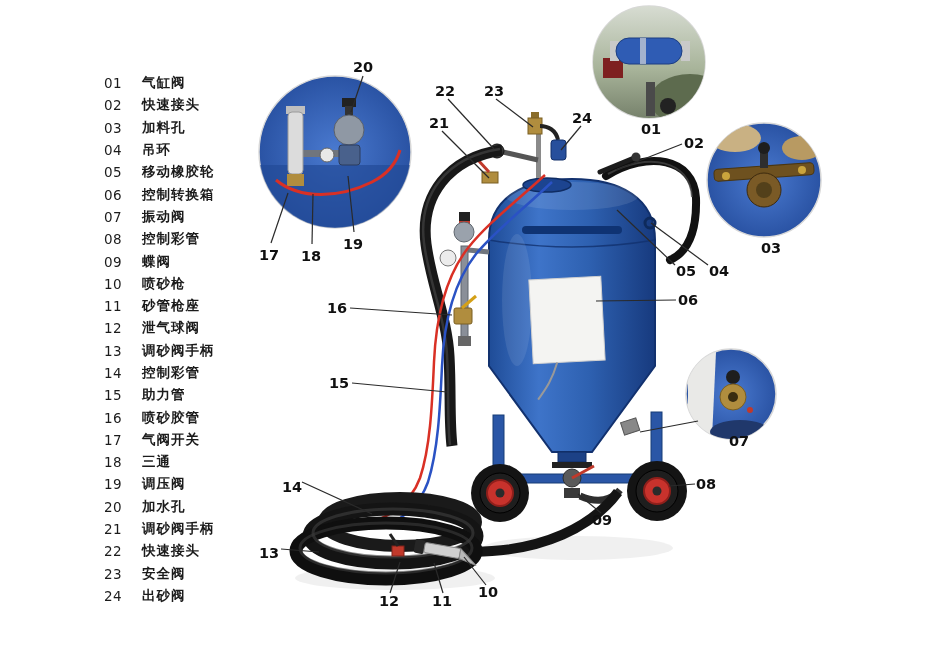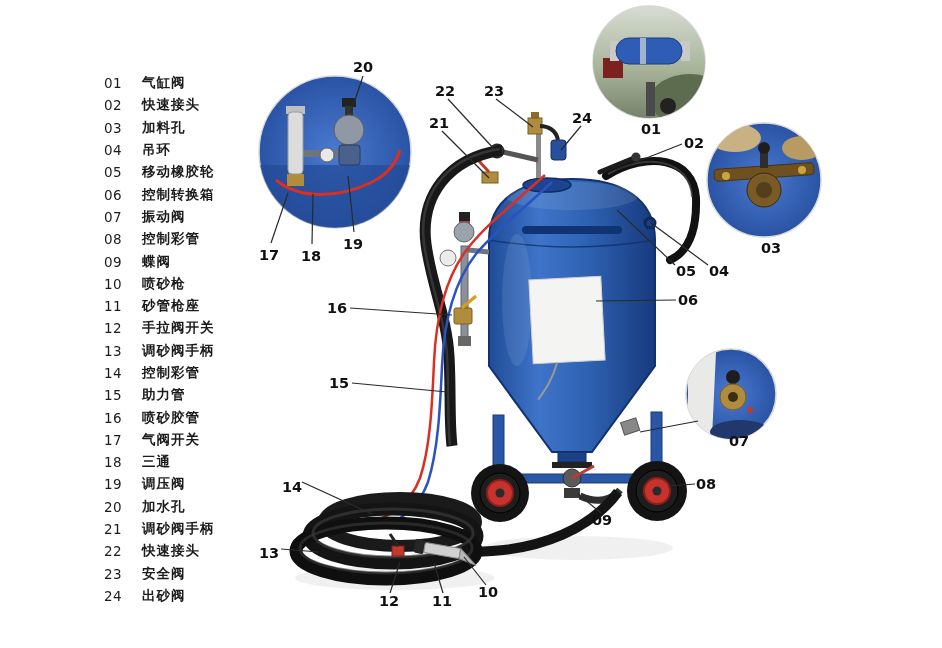--- a/index.html
+++ b/index.html
@@ -57,21 +57,21 @@
     <div class="row">
         <span class="pn">10</span>
         <span class="pt">喷砂枪</span>
       </div>
     <div class="row">
         <span class="pn">11</span>
         <span class="pt">砂管枪座</span>
       </div>
     <div class="row">
         <span class="pn">12</span>
-        <span class="pt">手拉阀开关</span>
+        <span class="pt">泄气球阀</span>
       </div>
     <div class="row">
         <span class="pn">13</span>
         <span class="pt">调砂阀手柄</span>
       </div>
     <div class="row">
         <span class="pn">14</span>
         <span class="pt">控制彩管</span>
       </div>
     <div class="row">

